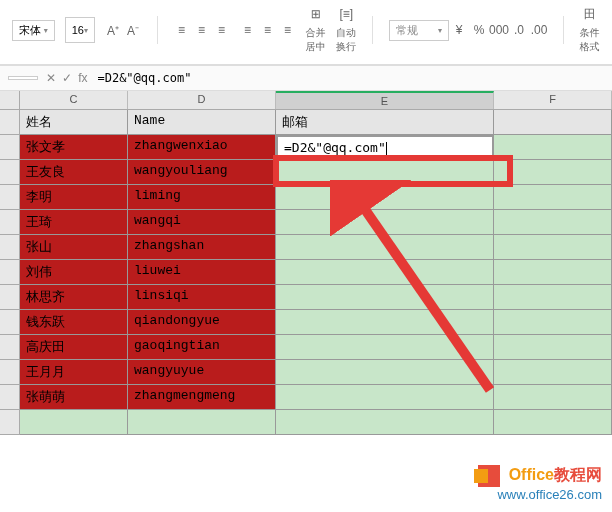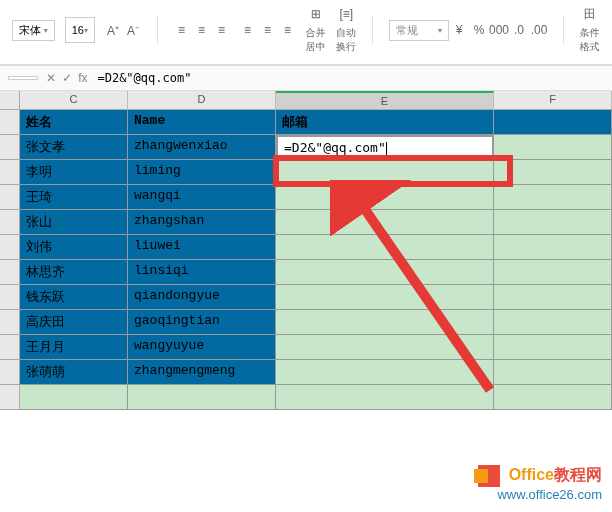--- a/index.html
+++ b/index.html
@@ -31,22 +31,22 @@
     .col-h { border-right: 1px solid #bbb; text-align: center; padding: 2px 0; font-size: 11px; color: #555; }
     .ch-blank { width: 20px; border-right: 1px solid #aaa; }
     .ch-c { width: 108px; }
     .ch-d { width: 148px; }
     .ch-e { width: 218px; background: #d0d0d0; border-top: 2px solid #27ae60; }
     .ch-f { width: 118px; }
     
     .data-area { display: flex; }
     .cells { flex: 1; }
     .row { display: flex; height: 25px; }
-    .cell { border-right: 1px solid #999; border-bottom: 1px solid #999; padding: 3px 6px; font-size: 13px; font-family: "SimSun", serif; background: #0369a1; overflow: hidden; white-space: nowrap; }
-    .cell.header-cell { background: #0369a1; font-weight: bold; }
+    .cell { border-right: 1px solid #999; border-bottom: 1px solid #999; padding: 3px 6px; font-size: 13px; font-family: "SimSun", serif; background: #b91c1c; overflow: hidden; white-space: nowrap; }
+    .cell.header-cell { background: #e5e5e5; font-weight: normal; }
     .cell-c { width: 108px; }
     .cell-d { width: 148px; font-family: "Courier New", monospace; }
     .cell-e { width: 218px; }
     .cell-f { width: 118px; background: #c8e6c9; }
     .cell.empty { background: #c8e6c9; }
     
     .editing { background: #fff !important; border: 2px solid #999; font-family: monospace; position: relative; }
     .editing .cursor { display: inline-block; width: 1px; height: 14px; background: #000; vertical-align: middle; animation: blink 1s infinite; }
     
     .red-box { position: absolute; border: 6px solid #e53935; left: 273px; top: 155px; width: 240px; height: 32px; z-index: 10; pointer-events: none; }
@@ -146,20 +146,27 @@
 <div class="cell header-cell cell-c">姓名</div>
 <div class="cell header-cell cell-d">Name</div>
 <div class="cell header-cell cell-e">邮箱</div>
 <div class="cell header-cell cell-f"></div>
         </div>
         <div class="row">
   <div class="row-header"></div>
   <div class="cell cell-c">张文孝</div>
   <div class="cell cell-d">zhangwenxiao</div>
   <div class="cell cell-e editing">=D2&amp;"@qq.com"<span class="cursor"></span></div>
+  <div class="cell cell-f empty"></div>
+        </div>
+        <div class="row">
+  <div class="row-header"></div>
+  <div class="cell cell-c">王友良</div>
+  <div class="cell cell-d">wangyouliang</div>
+  <div class="cell cell-e empty"></div>
   <div class="cell cell-f empty"></div>
         </div>
         <div class="row">
   <div class="row-header"></div>
   <div class="cell cell-c">李明</div>
   <div class="cell cell-d">liming</div>
   <div class="cell cell-e empty"></div>
   <div class="cell cell-f empty"></div>
         </div>
         <div class="row">

